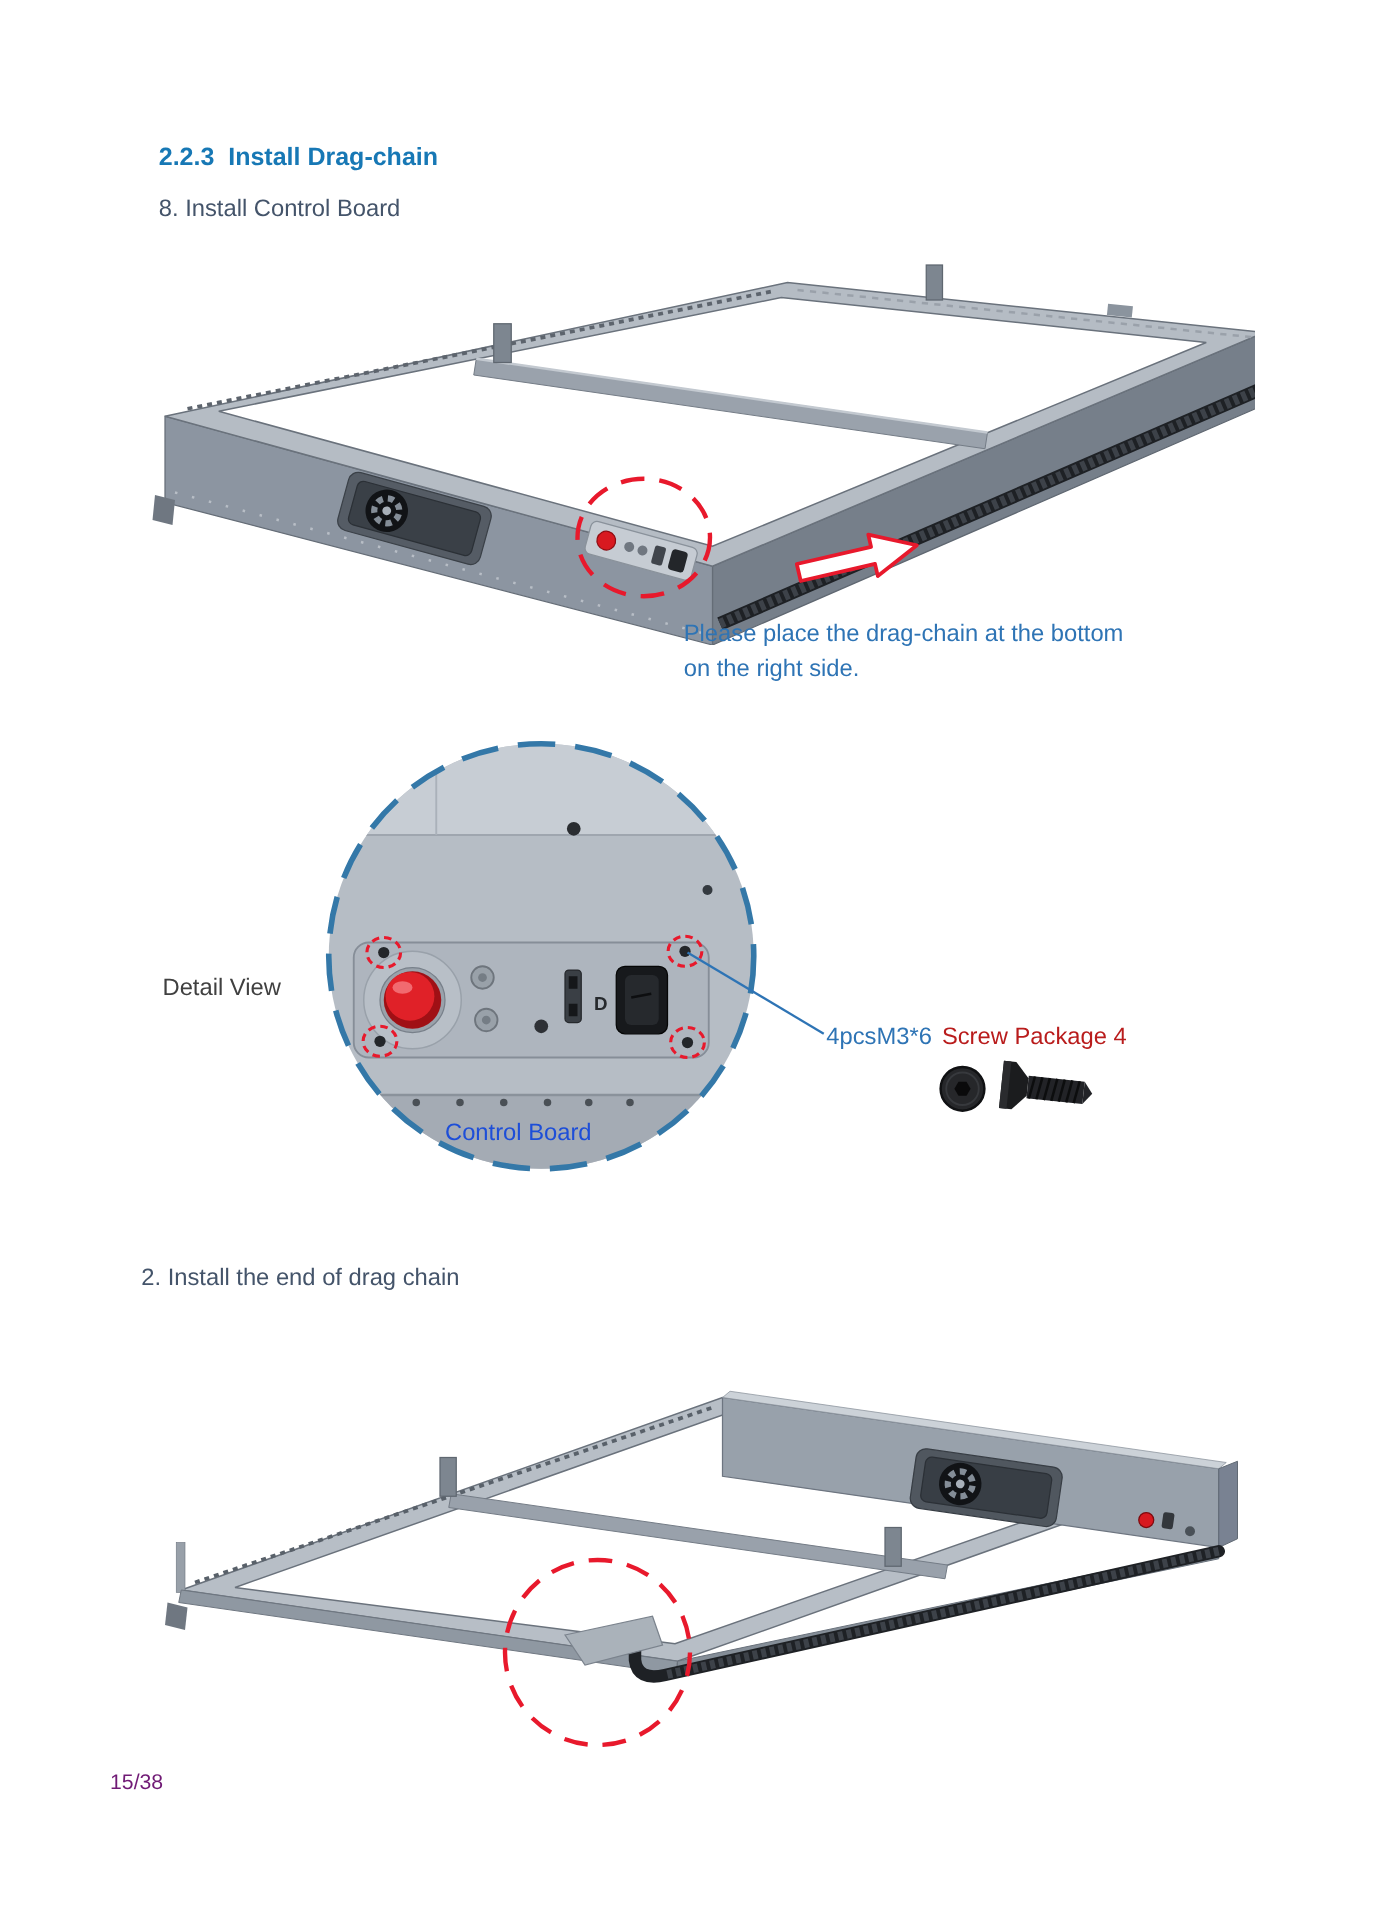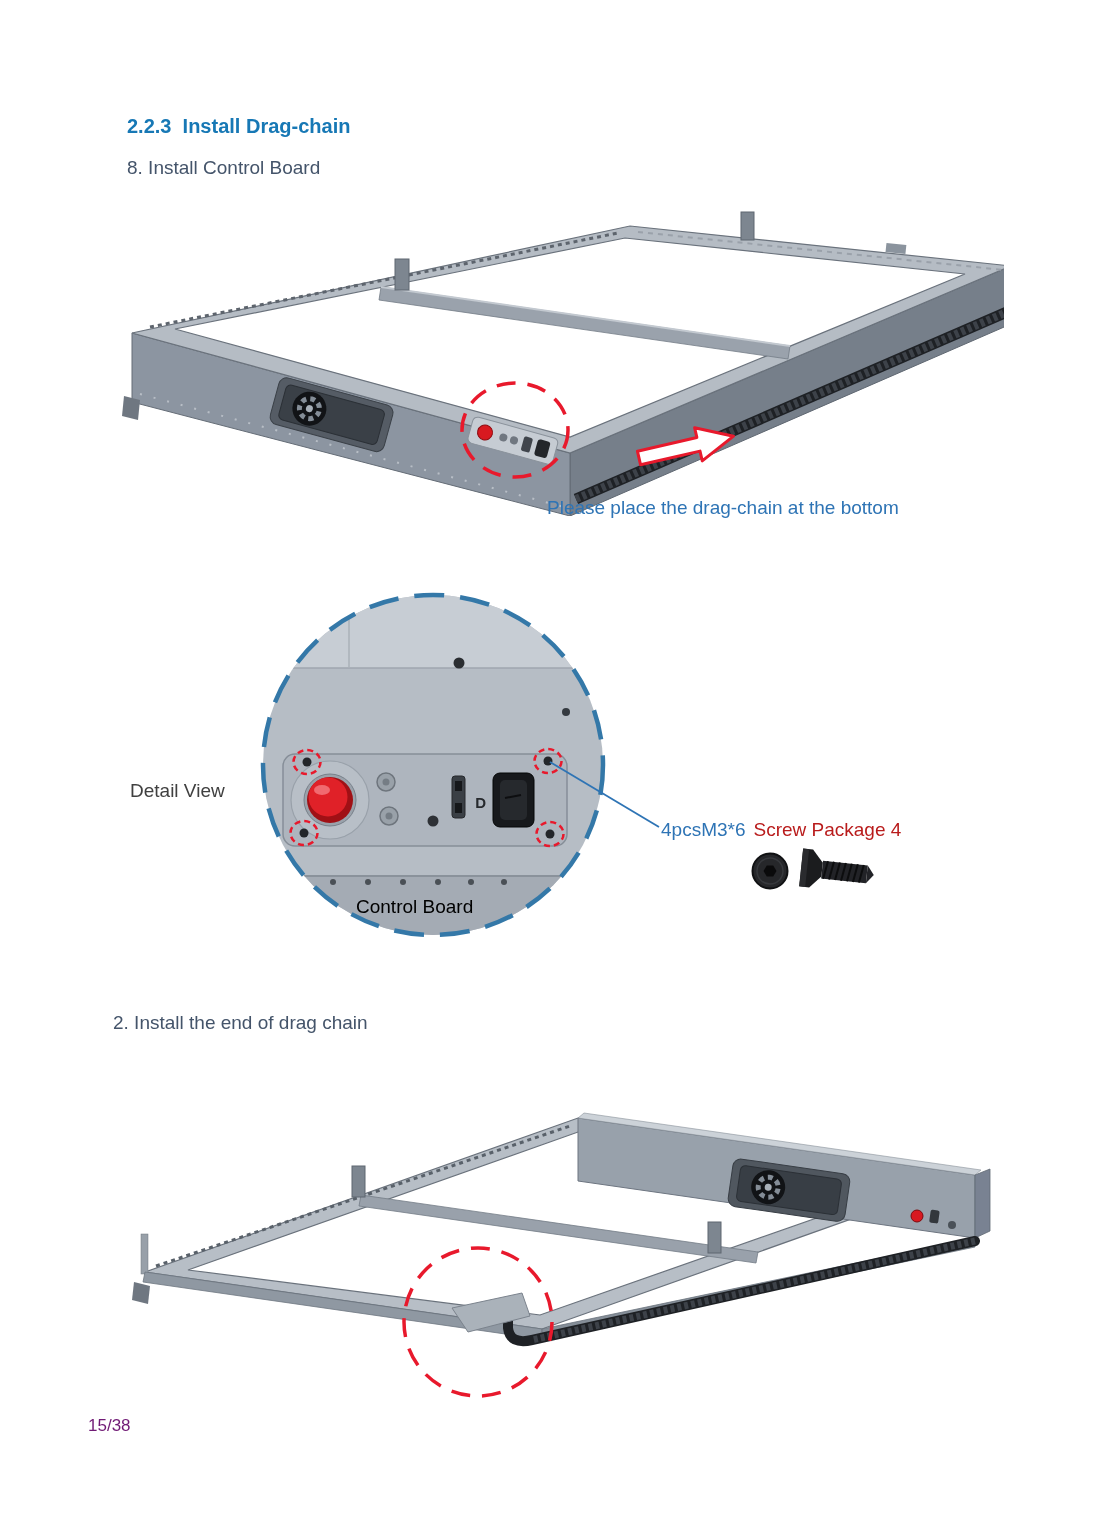--- a/index.html
+++ b/index.html
@@ -6,21 +6,21 @@
   html,body { background:#ffffff; }
   body { width:1118px; height:1528px; position:relative; font-family:"Liberation Sans", sans-serif; }
   .page { position:absolute; left:0; top:0; width:1004px; height:1528px; background:#ffffff; overflow:hidden; }
   .abs { position:absolute; }
   .section-title { left:127px; top:115px; font-size:20px; font-weight:bold; color:#1778b5; white-space:pre; }
   .step-label { font-size:19px; color:#44546a; }
   .step1 { left:127px; top:157px; }
   .step2 { left:113px; top:1012px; }
   .note { left:517px; top:494px; font-size:19px; color:#2e74b5; line-height:28px;margin-left:30px; }
   .detail-view-label { left:130px; top:780px; font-size:19px; color:#404040; }
-  .board-label { left:356px; top:896px; font-size:19px; color:#000000; }
+  .board-label { left:356px; top:896px; font-size:19px; color:#1d4ed8; }
   .screw-note { left:661px; top:819px; font-size:19px; color:#2e74b5; }
   .screw-note .qty { }
   .screw-note .size { margin-right:8px;text-align:right; }
   .screw-note .pkg { font-weight:normal; color:#b91c1c; }
   .pagenum { left:88px; top:1416px; font-size:17px; color:#701a75; }
   svg { position:absolute; display:block; }
   #frame1 { left:118px; top:206px; }
   #detail { left:253px; top:584px; }
   #screws-svg { left:745px; top:845px; }
   #frame2 { left:130px; top:1086px; }
@@ -79,20 +79,21 @@
 
     <ellipse cx="397" cy="224" rx="53" ry="47" fill="none" stroke="#e8192c" stroke-width="3.5" stroke-dasharray="19 12"></ellipse>
 
     <g transform="translate(521,252) rotate(-13)">
       <polygon points="0,-7 61,-7 61,-17 97,0 61,17 61,7 0,7" fill="#ffffff" stroke="#e8192c" stroke-width="3" stroke-linejoin="round"></polygon>
     </g>
   </svg>
 
   <div class="abs note">
     <div>Please place the drag-chain at the bottom</div>
+    <div>on the right side.</div>
   </div>
 
   <svg id="detail" width="420" height="368" viewBox="0 0 420 368">
     <defs>
       <clipPath id="dclip">
           <circle cx="180" cy="181" r="170"></circle>
         </clipPath>
     </defs>
     <g clip-path="url(#dclip)">
       <rect x="0" y="0" width="360" height="368" fill="#b6bdc5"></rect>

